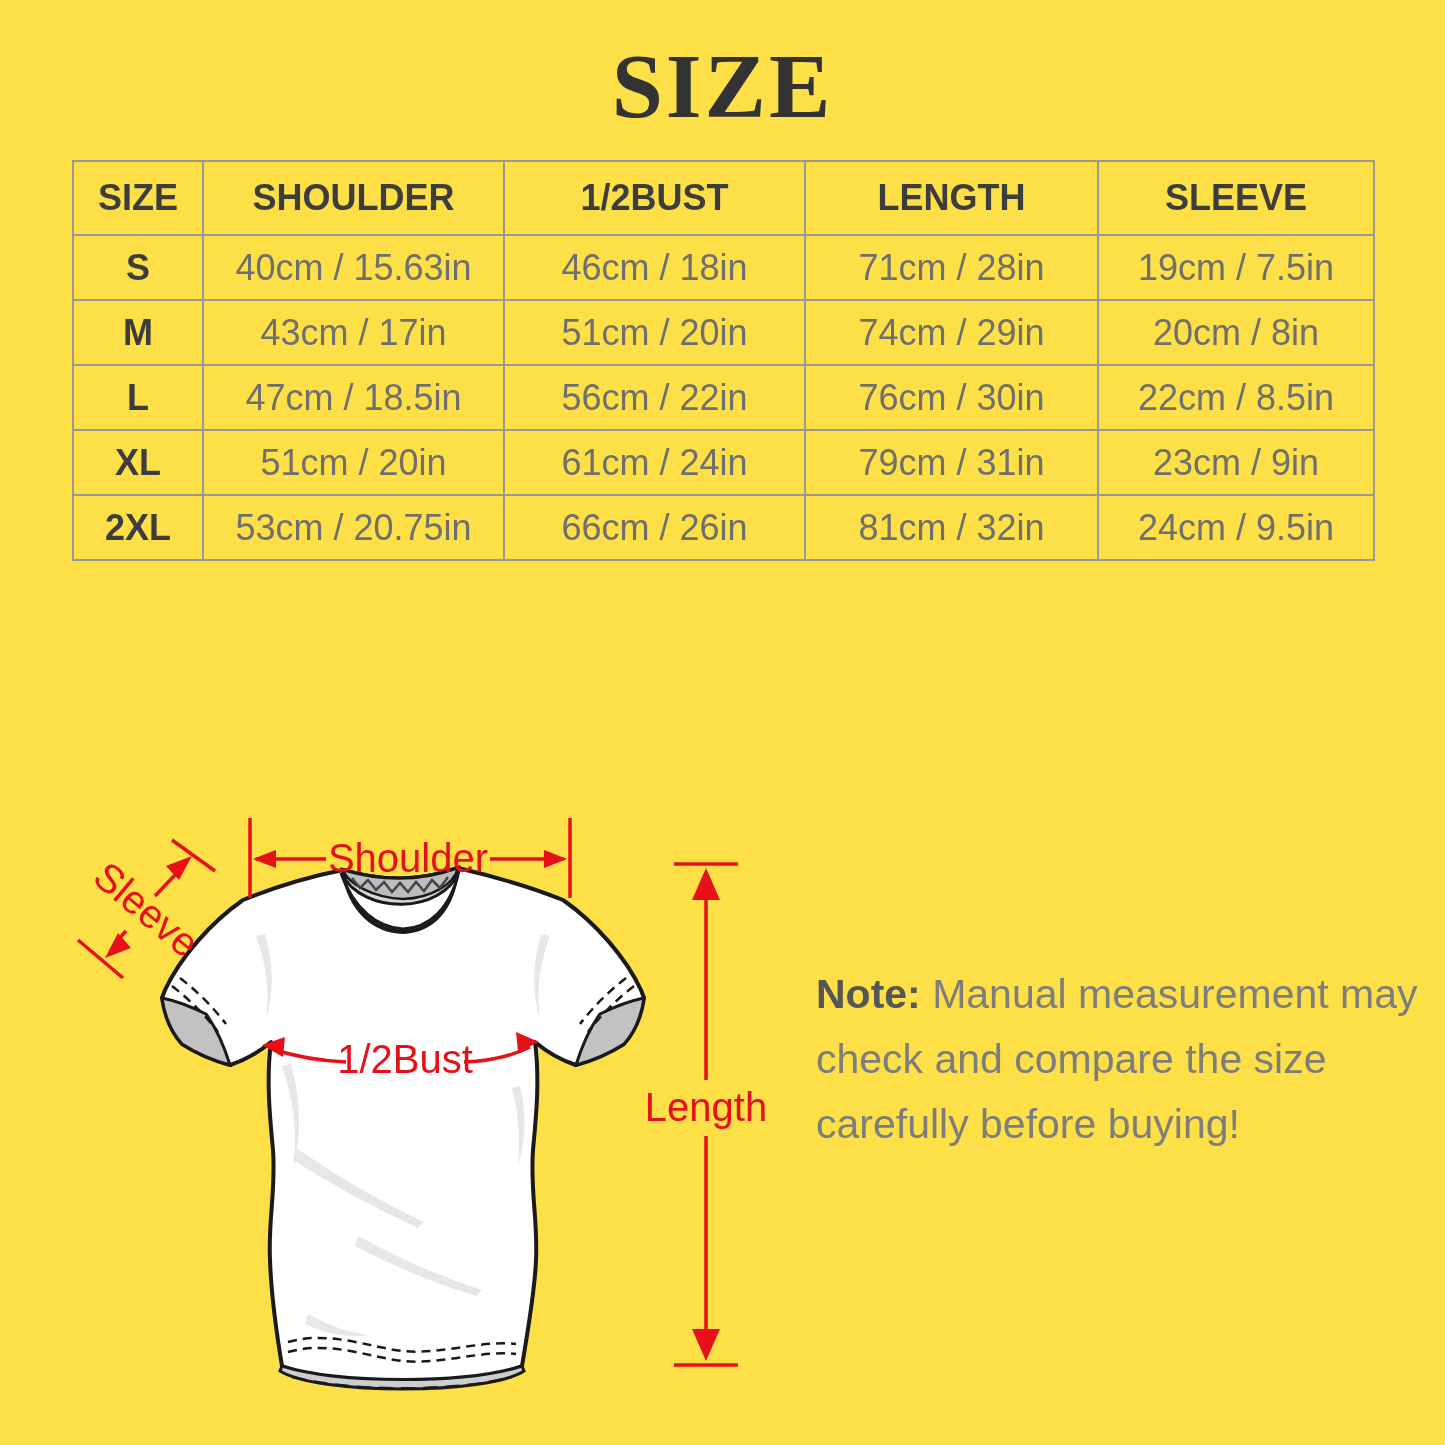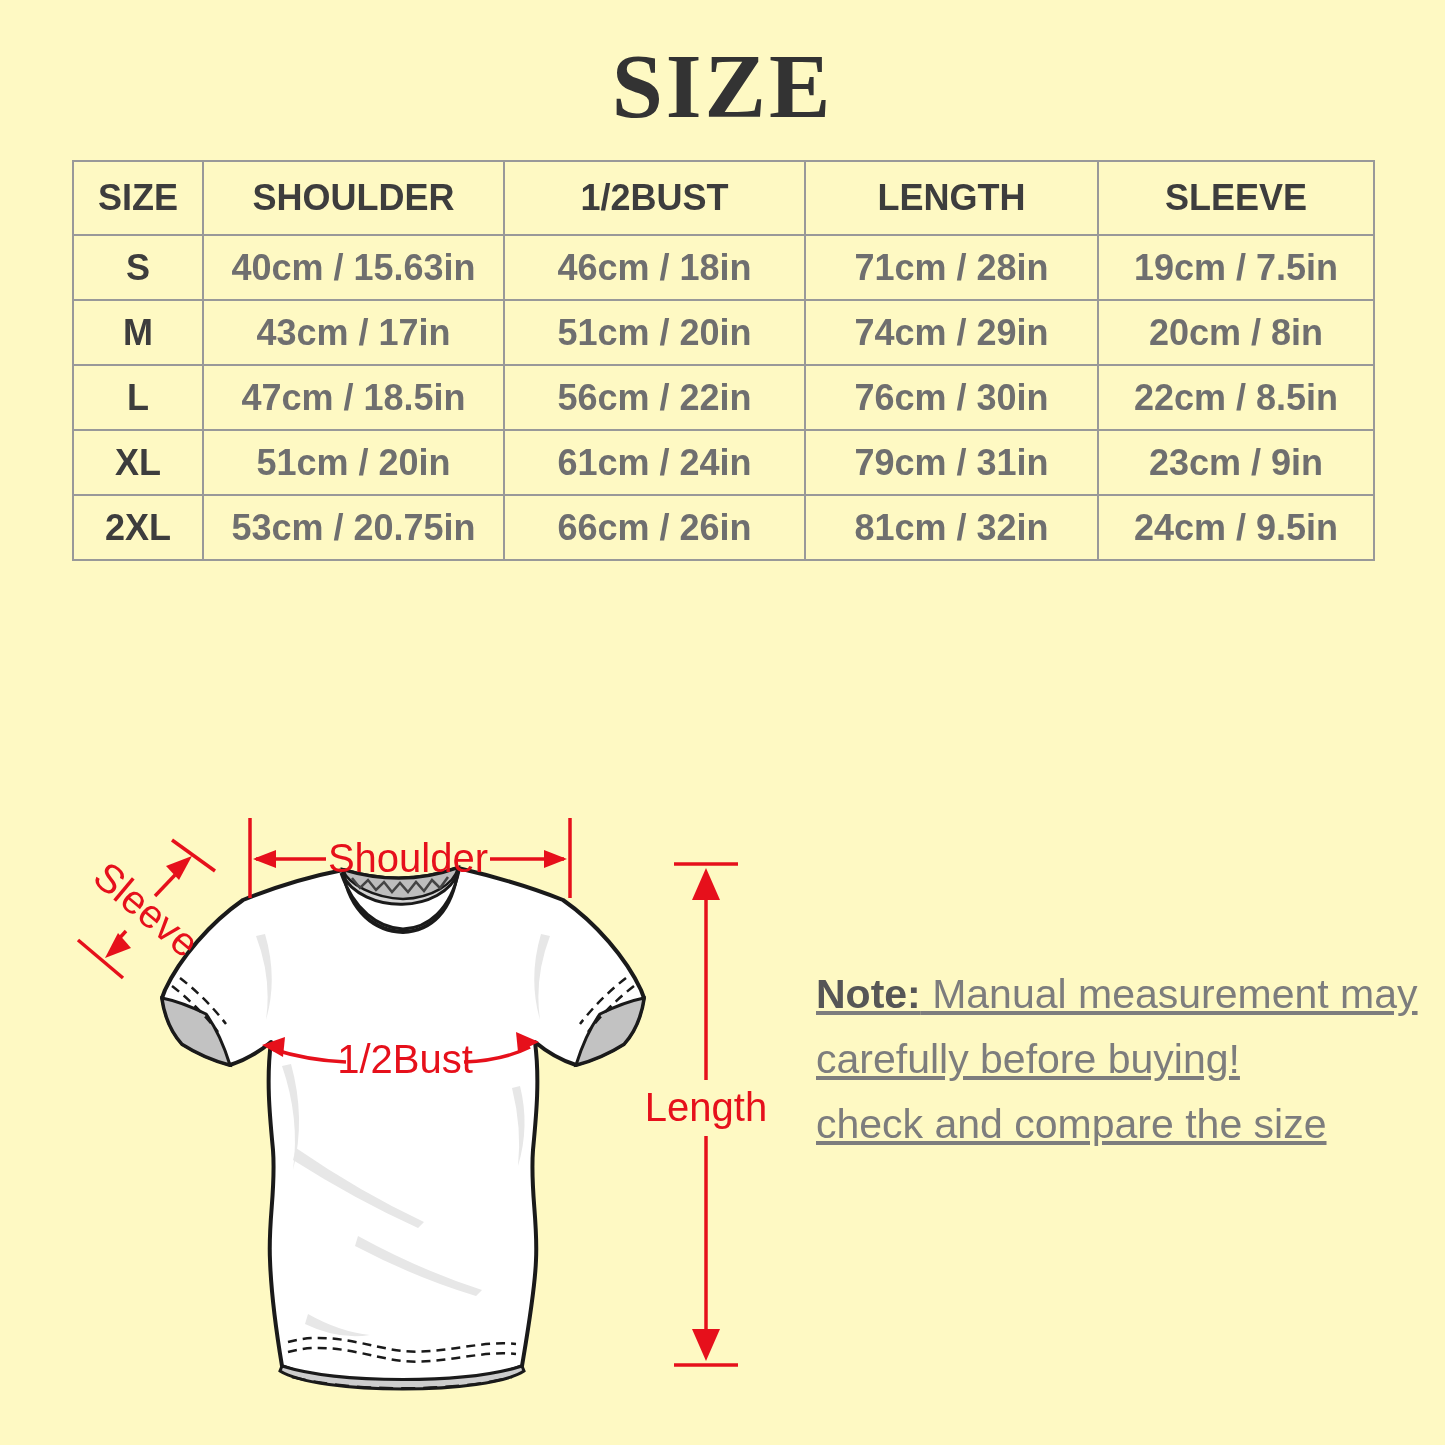--- a/index.html
+++ b/index.html
@@ -1,42 +1,42 @@
 <!DOCTYPE html>
 <html style="--annotation: #e6101b; --title: #333333; --header_text: #3d3d3d; --cell_text: #6f6f6f; --border: #999999; --note_label: #565656; --note_text: #7d7d7d;"><head>
 <meta charset="utf-8">
 <style>
   html,body{margin:0;padding:0;background:#fff;}
-  #page{position:relative;width:1445px;height:1445px;background:#fef9c3;overflow:hidden;
+  #page{position:relative;width:1445px;height:1445px;background:#fde047;overflow:hidden;
         font-family:"Liberation Sans", sans-serif;}
 
   .title{position:absolute;left:0;top:40px;width:1445px;text-align:center;
          font-family:"Liberation Serif", serif;font-weight:bold;font-size:92px;
          line-height:1;color:var(--title,#333);letter-spacing:3px;}
 
   table.size{position:absolute;left:72px;top:160px;width:1301px;
              border-collapse:collapse;table-layout:fixed;}
   table.size th, table.size td{border:2px solid var(--border,#999);text-align:center;
              vertical-align:middle;padding:0;}
   table.size th{height:72px;font-size:36px;font-weight:bold;color:var(--header_text,#3d3d3d);}
-  table.size td{height:63px;font-size:36px;color:var(--cell_text,#6f6f6f);font-weight:bold;}
+  table.size td{height:63px;font-size:36px;color:var(--cell_text,#6f6f6f);font-weight:normal;}
   table.size td.size-cell{font-weight:bold;color:var(--header_text,#3d3d3d);}
 
   .diagram{position:absolute;left:60px;top:818px;width:720px;height:628px;}
   .diagram svg{display:block;width:100%;height:100%;}
   .outline{fill:#ffffff;stroke:#1a1a1a;stroke-width:4;stroke-linejoin:round;}
   .shade{fill:#e7e7e7;stroke:none;}
   .dash{stroke:#1a1a1a;stroke-width:2.5;fill:none;stroke-dasharray:9 6;}
   .ann{stroke:var(--annotation,#e6101b);stroke-width:3.5;fill:none;}
   .annfill{fill:var(--annotation,#e6101b);stroke:none;}
   .anntext{fill:var(--annotation,#e6101b);font-family:"Liberation Sans",sans-serif;
            font-size:40px;font-weight:normal;}
 
   .note{position:absolute;left:816px;top:962px;width:620px;
-        font-size:41px;line-height:65px;color:var(--note_text,#7d7d7d);text-decoration:underline;}
+        font-size:41px;line-height:65px;color:var(--note_text,#7d7d7d);}
   .note .note-label{font-weight:bold;color:var(--note_label,#565656);}
 </style>
 </head>
 <body>
 
 <div id="page">
 
   <div class="title">SIZE</div>
 
   <table class="size">
@@ -174,17 +174,17 @@
       <path class="ann" d="M 646,80 V 262"></path>
       <text class="anntext" x="646" y="303" text-anchor="middle">Length</text>
       <path class="ann" d="M 646,318 V 513"></path>
       <polygon class="annfill" points="646,543 632,511 660,511"></polygon>
       <path class="ann" d="M 614,547 H 678"></path>
     </svg>
   </div>
 
   <div class="note">
     <div><span class="note-label">Note:</span><span> Manual measurement may</span></div>
+    <div>check and compare the size</div>
     <div>carefully before buying!</div>
-    <div>check and compare the size</div>
   </div>
 
 </div>
 
 </body></html>

